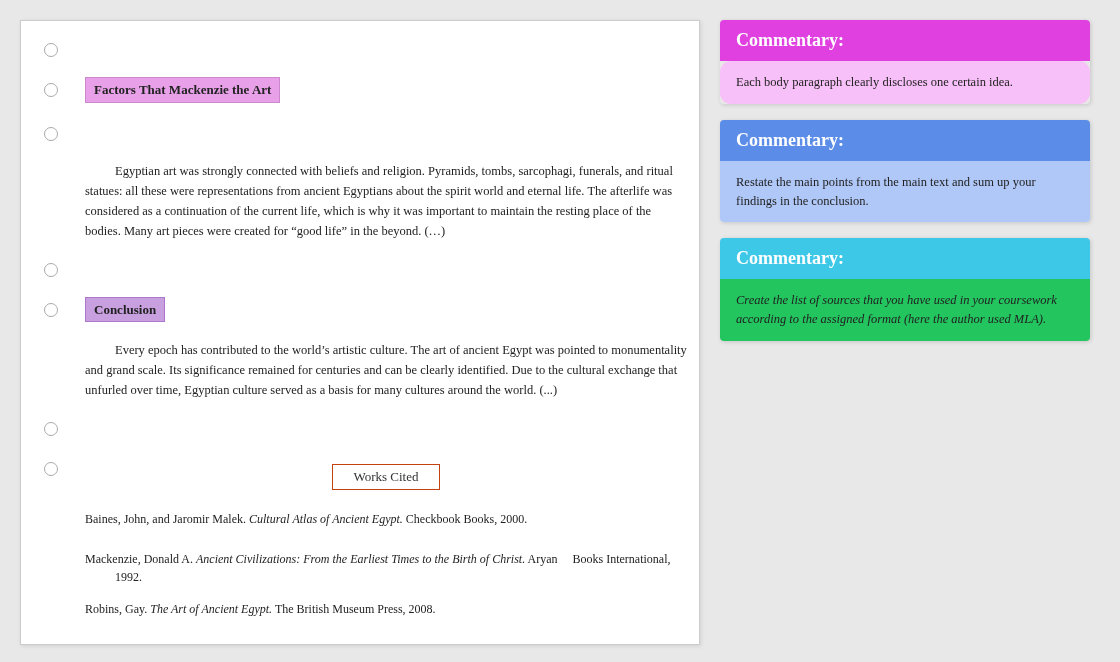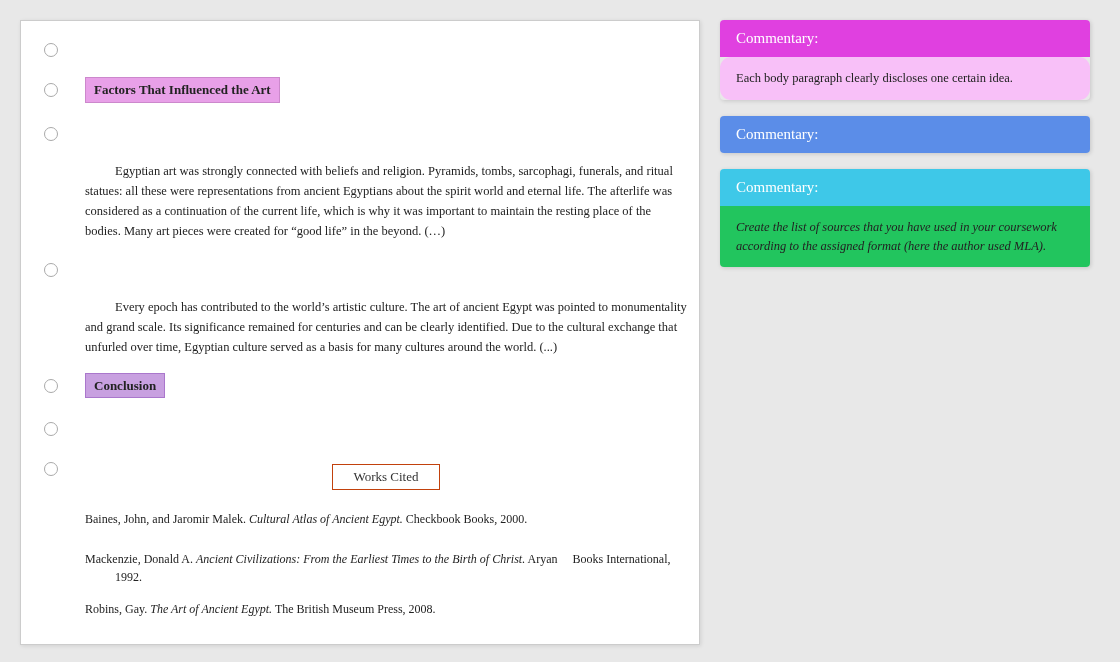--- a/index.html
+++ b/index.html
@@ -122,22 +122,22 @@
     }
 
     .commentary-card {
       border-radius: 4px;
       overflow: hidden;
       box-shadow: 1px 1px 4px rgba(0,0,0,0.15);
     }
 
     .commentary-header {
       padding: 10px 16px;
-      font-size: 15px;
-      font-weight: normal;
+      font-size: 18px;
+      font-weight: bold;
       color: white;
     }
 
     .commentary-header.pink { background: #e040e0; }
     .commentary-header.blue { background: #5b8de8; }
     .commentary-header.cyan { background: #3ec8e8; }
 
     .commentary-body {
       padding: 12px 16px;
       font-size: 12.5px;
@@ -159,21 +159,21 @@
       <span class="bullet"></span>
     </div>
     <div class="content-col"></div>
   </div>
 
   <div class="doc-row">
     <div class="bullet-col">
       <span class="bullet"></span>
     </div>
     <div class="content-col">
-      <span class="section-heading">Factors That Influenced the Art</span>
+      <span class="section-heading">Factors That Mackenzie the Art</span>
     </div>
   </div>
 
 
   <div class="doc-row">
     <div class="bullet-col">
       <span class="bullet"></span>
     </div>
     <div class="content-col"></div>
   </div>
@@ -186,32 +186,32 @@
   </div>
 
   <div class="doc-row">
     <div class="bullet-col">
       <span class="bullet"></span>
     </div>
     <div class="content-col"></div>
   </div>
 
   <div class="doc-row">
+    <div class="bullet-col">
+      <span class="bullet"></span>
+    </div>
+    <div class="content-col">
+      <span class="conclusion-heading">Conclusion</span>
+    </div>
+  </div>
+
+  <div class="doc-row">
     <div class="bullet-col"></div>
     <div class="content-col">
       <p class="body-text">Every epoch has contributed to the world’s artistic culture. The art of ancient Egypt was pointed to monumentality and grand scale. Its significance remained for centuries and can be clearly identified. Due to the cultural exchange that unfurled over time, Egyptian culture served as a basis for many cultures around the world. (...)</p>
-    </div>
-  </div>
-
-  <div class="doc-row">
-    <div class="bullet-col">
-      <span class="bullet"></span>
-    </div>
-    <div class="content-col">
-      <span class="conclusion-heading">Conclusion</span>
     </div>
   </div>
 
   <div class="doc-row">
     <div class="bullet-col">
       <span class="bullet"></span>
     </div>
     <div class="content-col"></div>
   </div>
 
@@ -255,20 +255,21 @@
 
 <div class="commentary-panel">
 
   <div class="commentary-card">
     <div class="commentary-header pink">Commentary:</div>
     <div class="commentary-body pink-bg">Each body paragraph clearly discloses one certain idea.</div>
   </div>
 
   <div class="commentary-card">
     <div class="commentary-header blue">Commentary:</div>
+    <div class="commentary-body blue-bg">Restate the main points from the main text and sum up your findings in the conclusion.</div>
   </div>
 
   <div class="commentary-card">
     <div class="commentary-header cyan">Commentary:</div>
     <div class="commentary-body cyan-bg">Create the list of sources that you have used in your coursework according to the assigned format (here the author used MLA).</div>
   </div>
 
 </div>
 
 </body></html>

